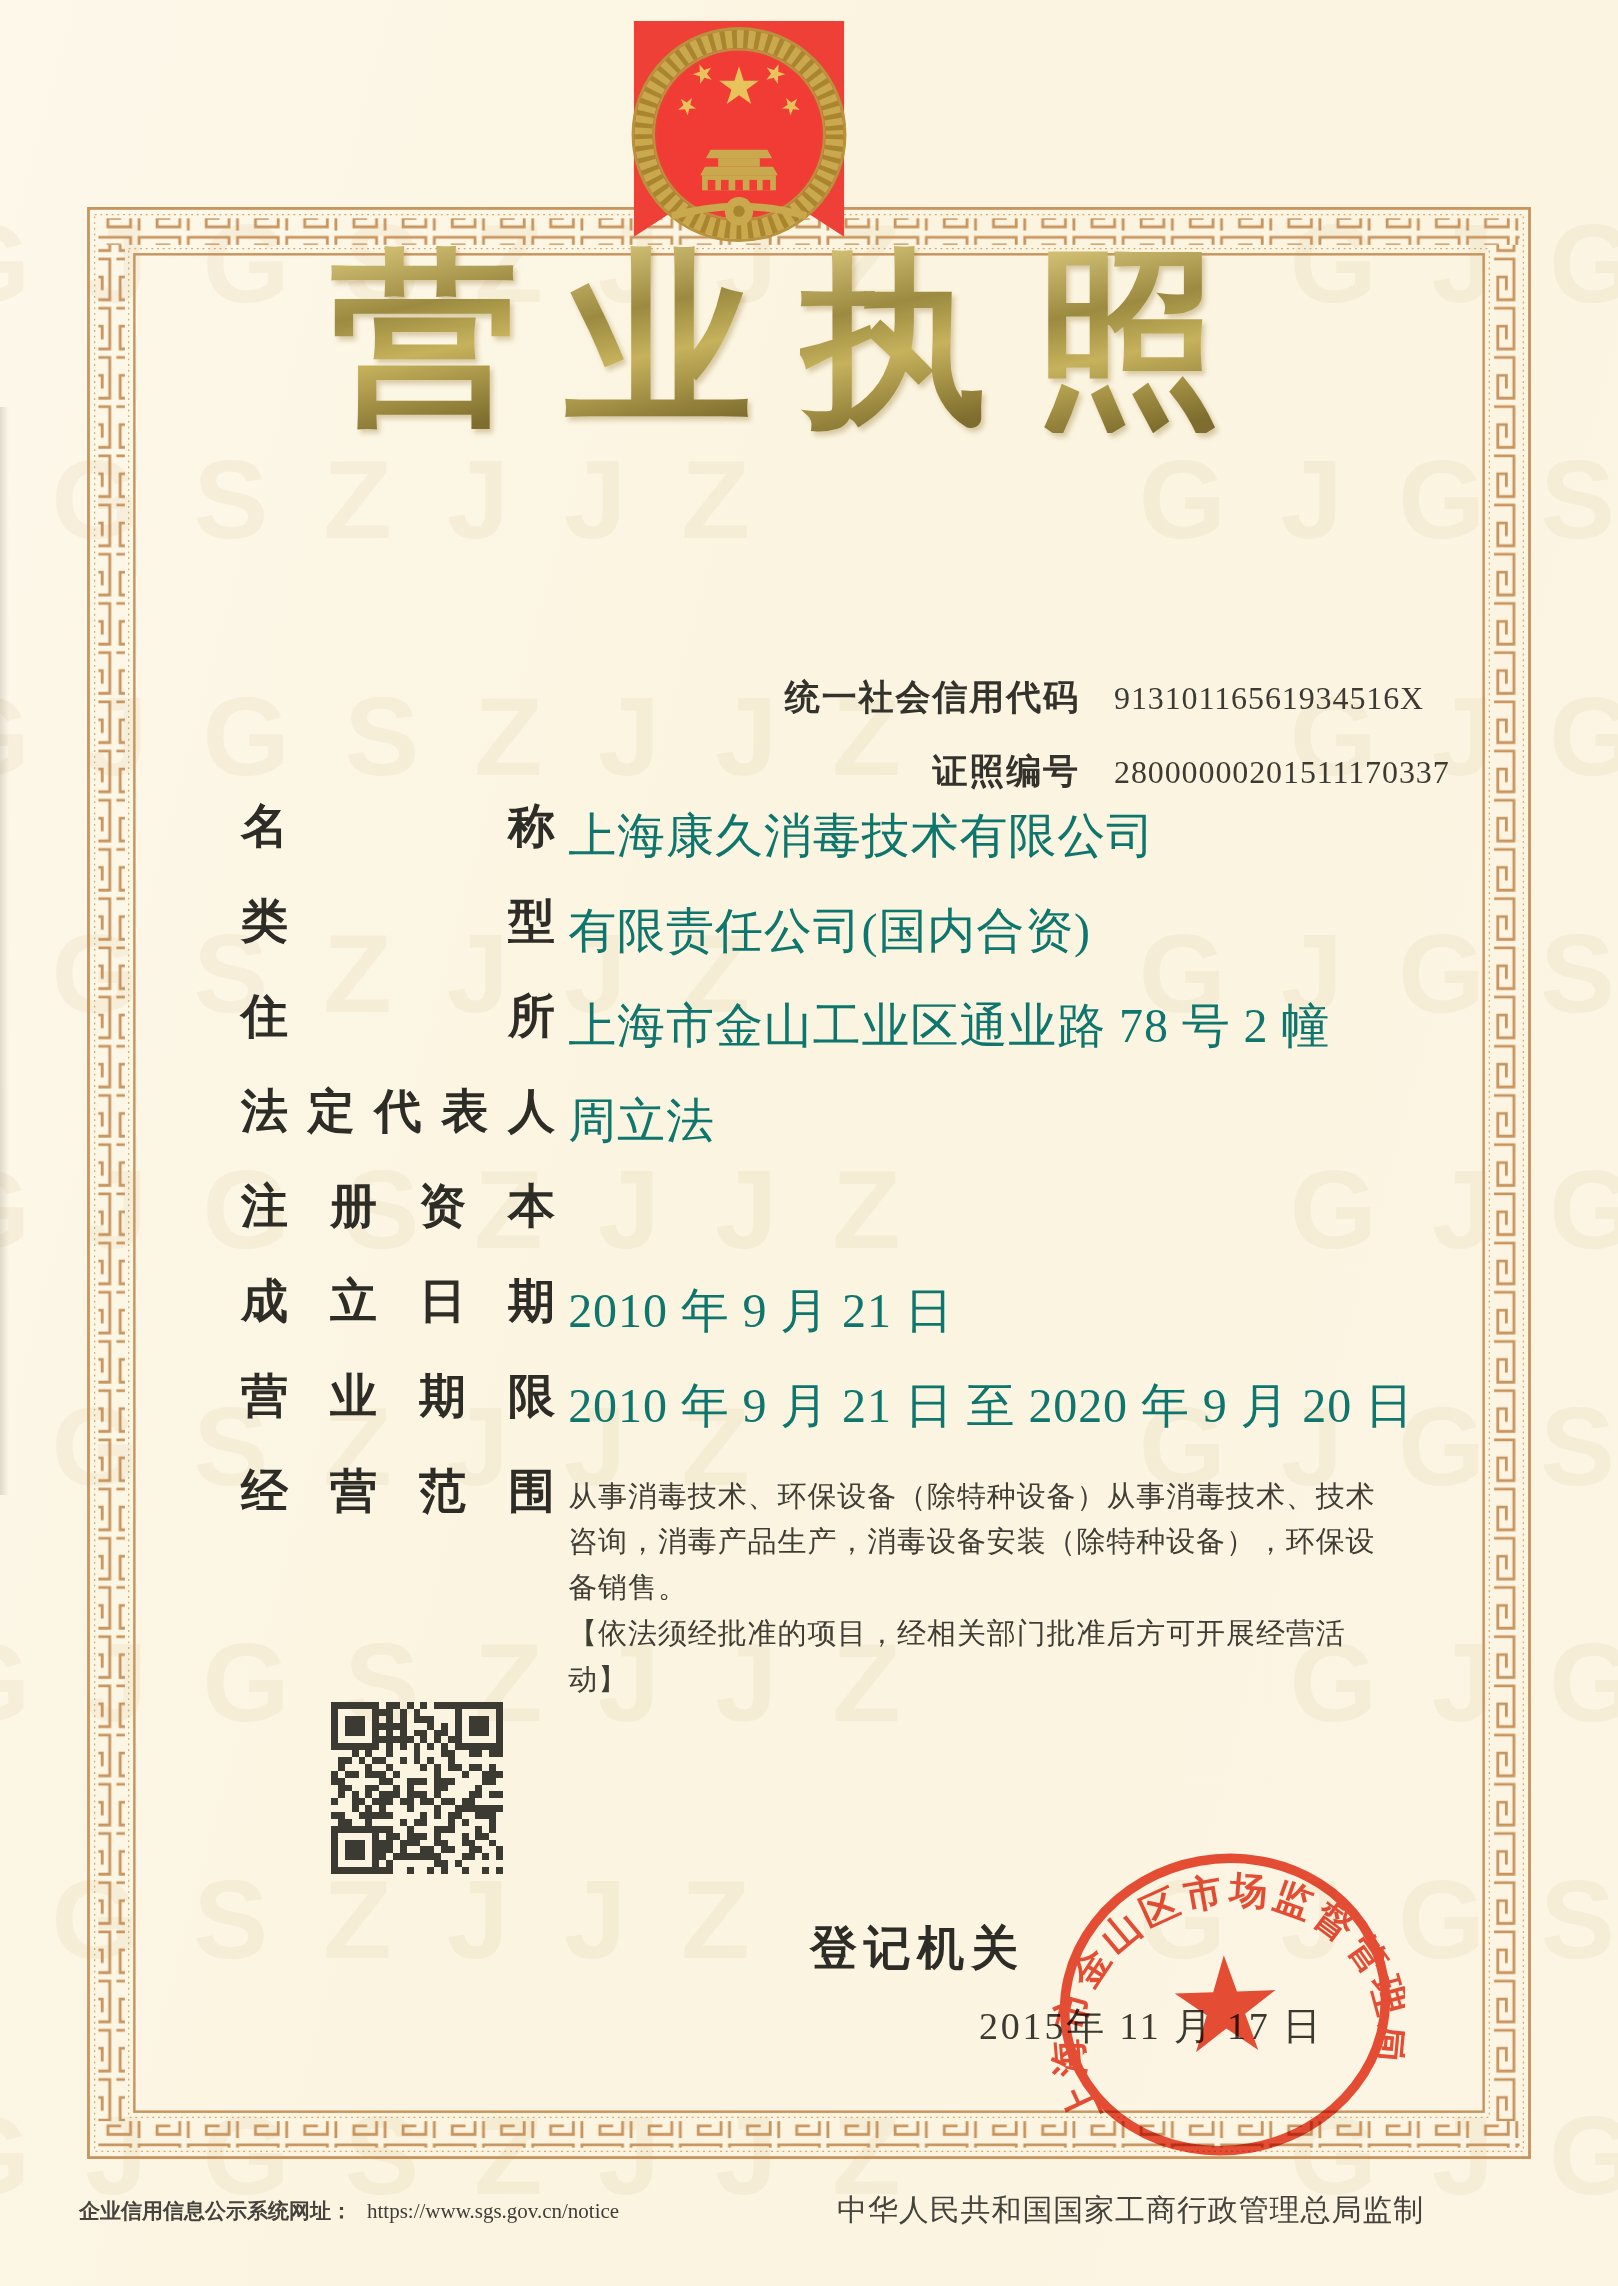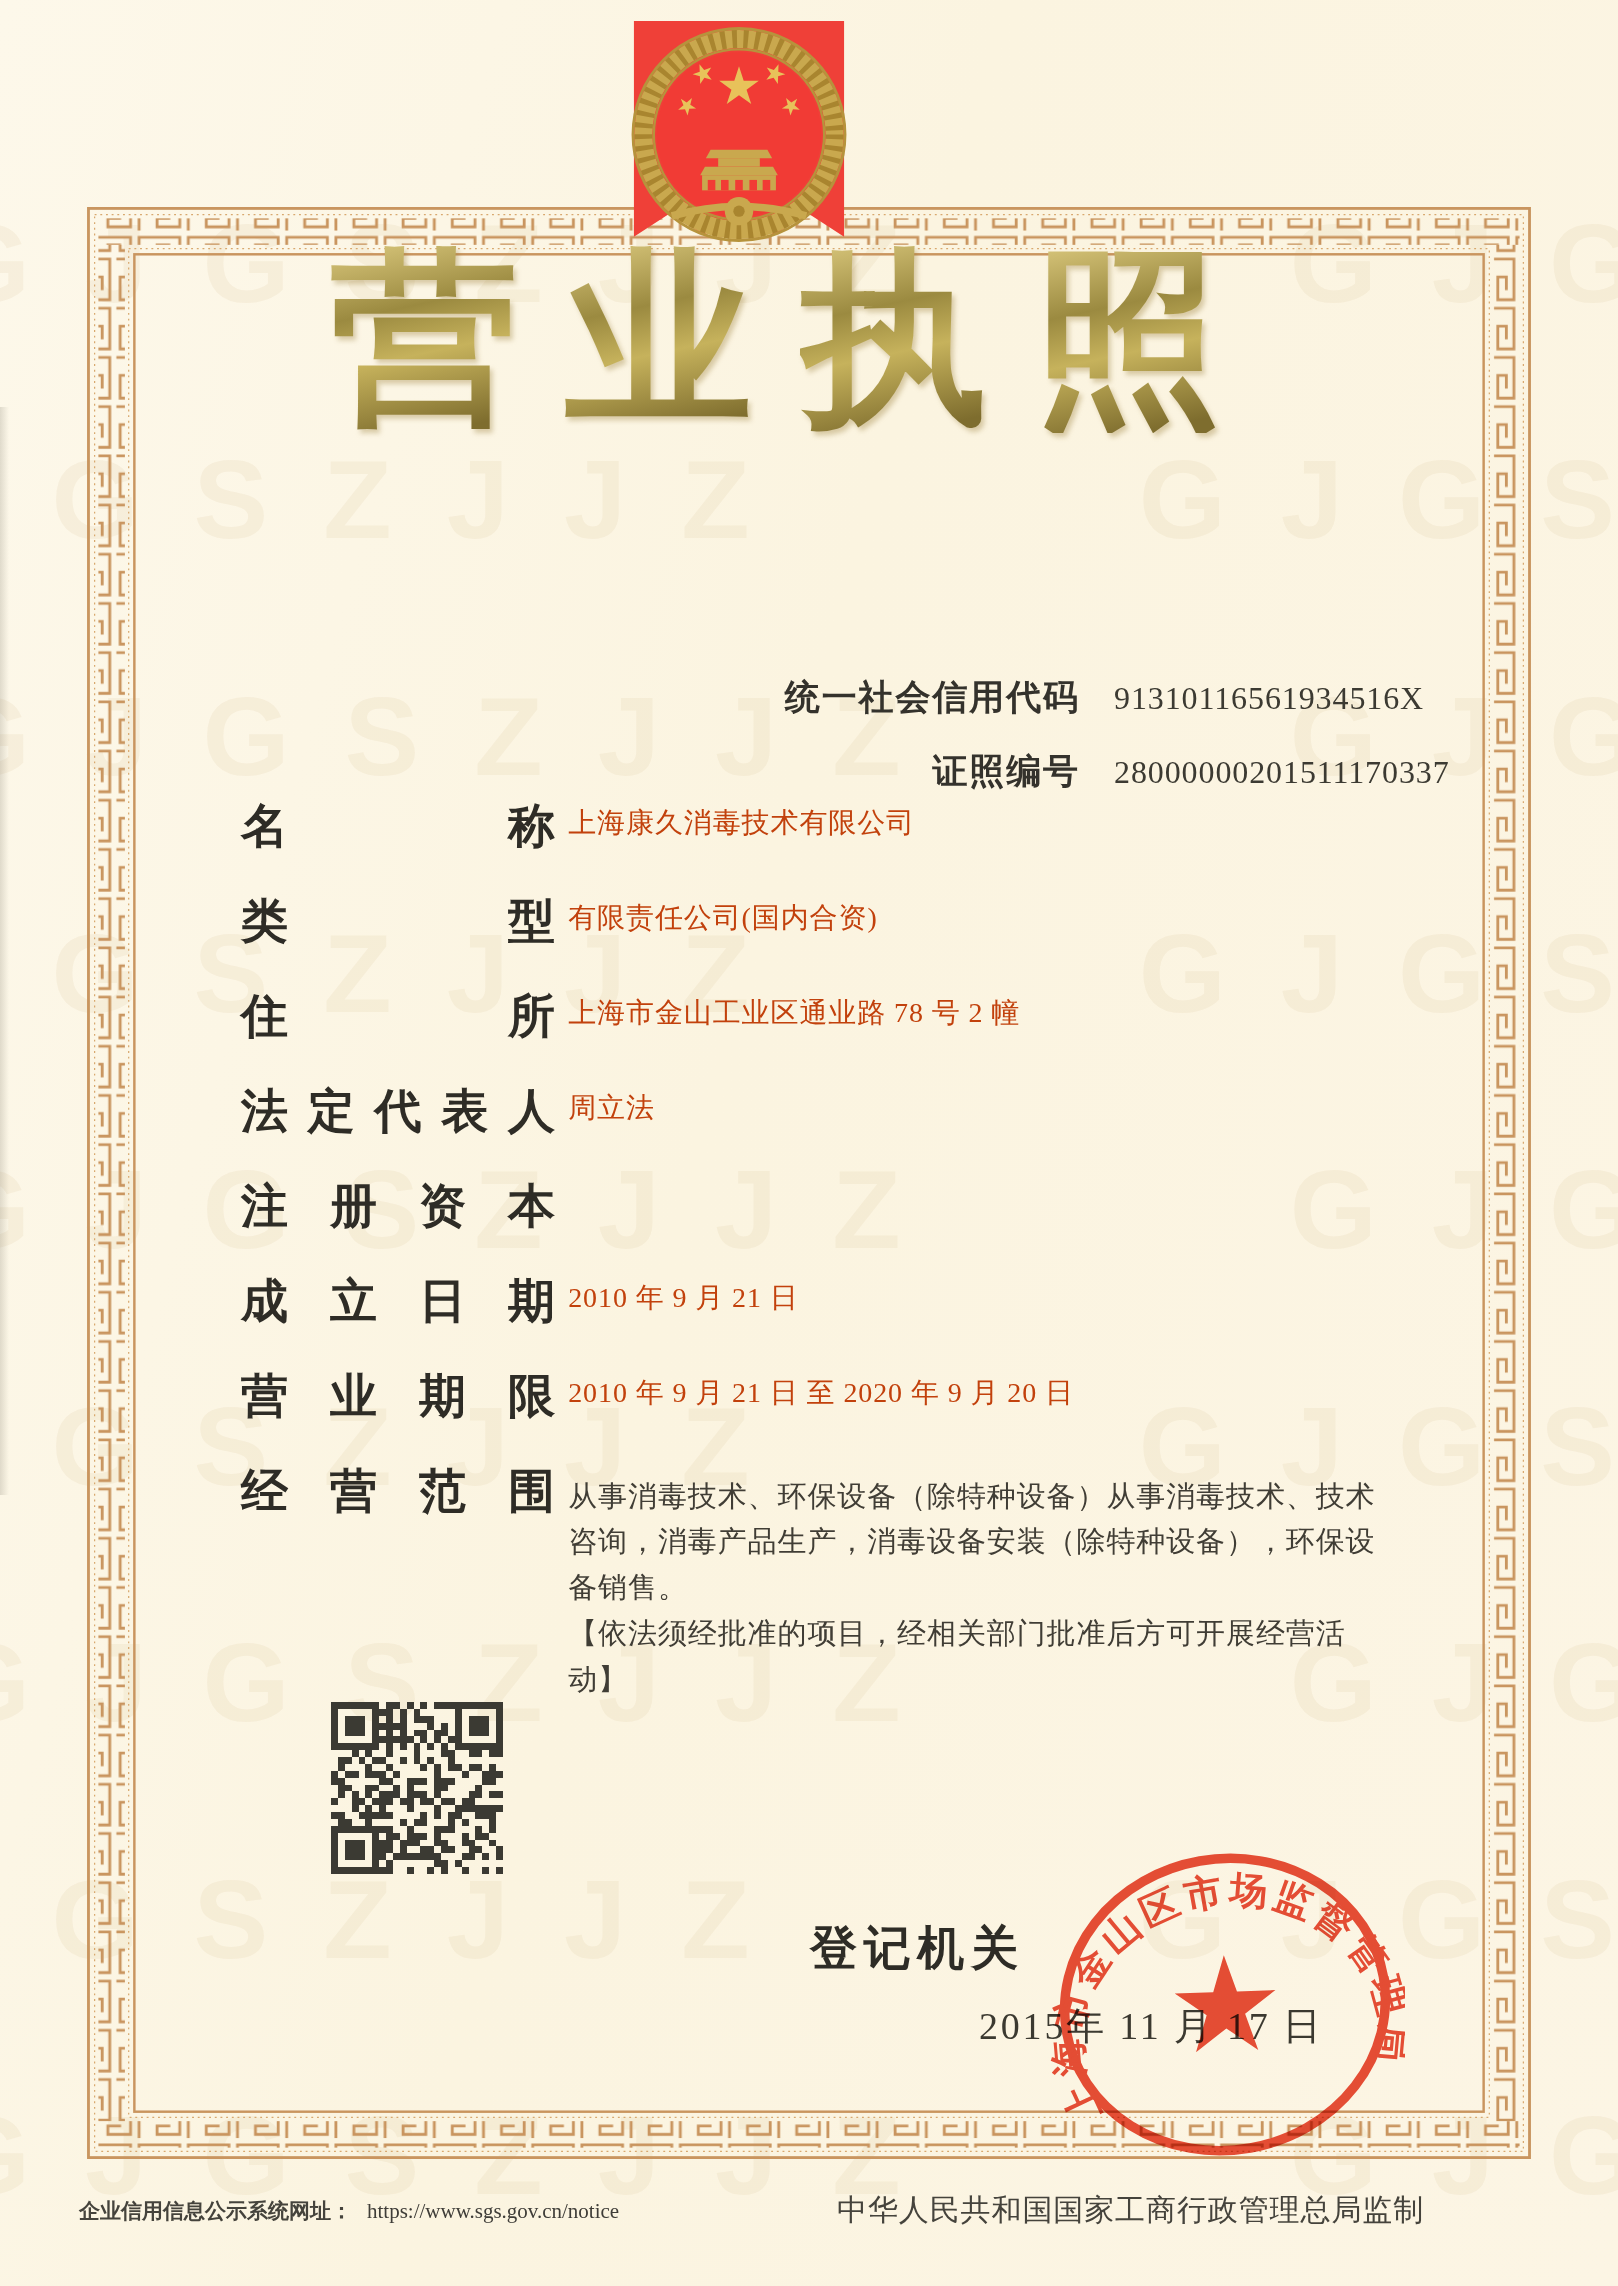--- a/index.html
+++ b/index.html
@@ -36,21 +36,21 @@
   .credit-value{font-size:32px;font-family:"Liberation Serif","DejaVu Serif",serif;
     color:#3c3a32;letter-spacing:0.9px;width:286px;}
   
   .fields{position:absolute;left:241px;top:799px;width:1178px;z-index:4;}
   .frow{display:flex;height:95px;align-items:flex-start;}
   .frow.last{height:auto;}
   .flabel{width:314px;flex-shrink:0;font-size:47px;font-weight:700;color:#2e2c26;
     line-height:1.15;margin-right:13.2px;}
   .cj{display:flex;justify-content:space-between;}
   .cj i{font-style:normal;}
-  .fvalue{font-size:28px;color:#c2410c;padding-top:4.7px;letter-spacing:0.9px;}
+  .fvalue{font-size:48px;color:#0f766e;padding-top:4.7px;letter-spacing:0.9px;}
   .fvalue.scope{font-size:29px;line-height:1.58;white-space:pre-wrap;width:833px;
     padding-top:9.5px;color:#403d35;}
   
   .qr{position:absolute;left:331px;top:1702px;width:172px;height:172px;z-index:4;
     display:grid;grid-template-columns:repeat(25,1fr);grid-template-rows:repeat(25,1fr);}
   .qr i{display:block;}
   .qr i.b{background:#3b3a33;}
   
   .reg-label{position:absolute;left:810px;top:1917px;width:208px;font-size:47px;
     font-weight:700;color:#2e2c26;z-index:4;}

